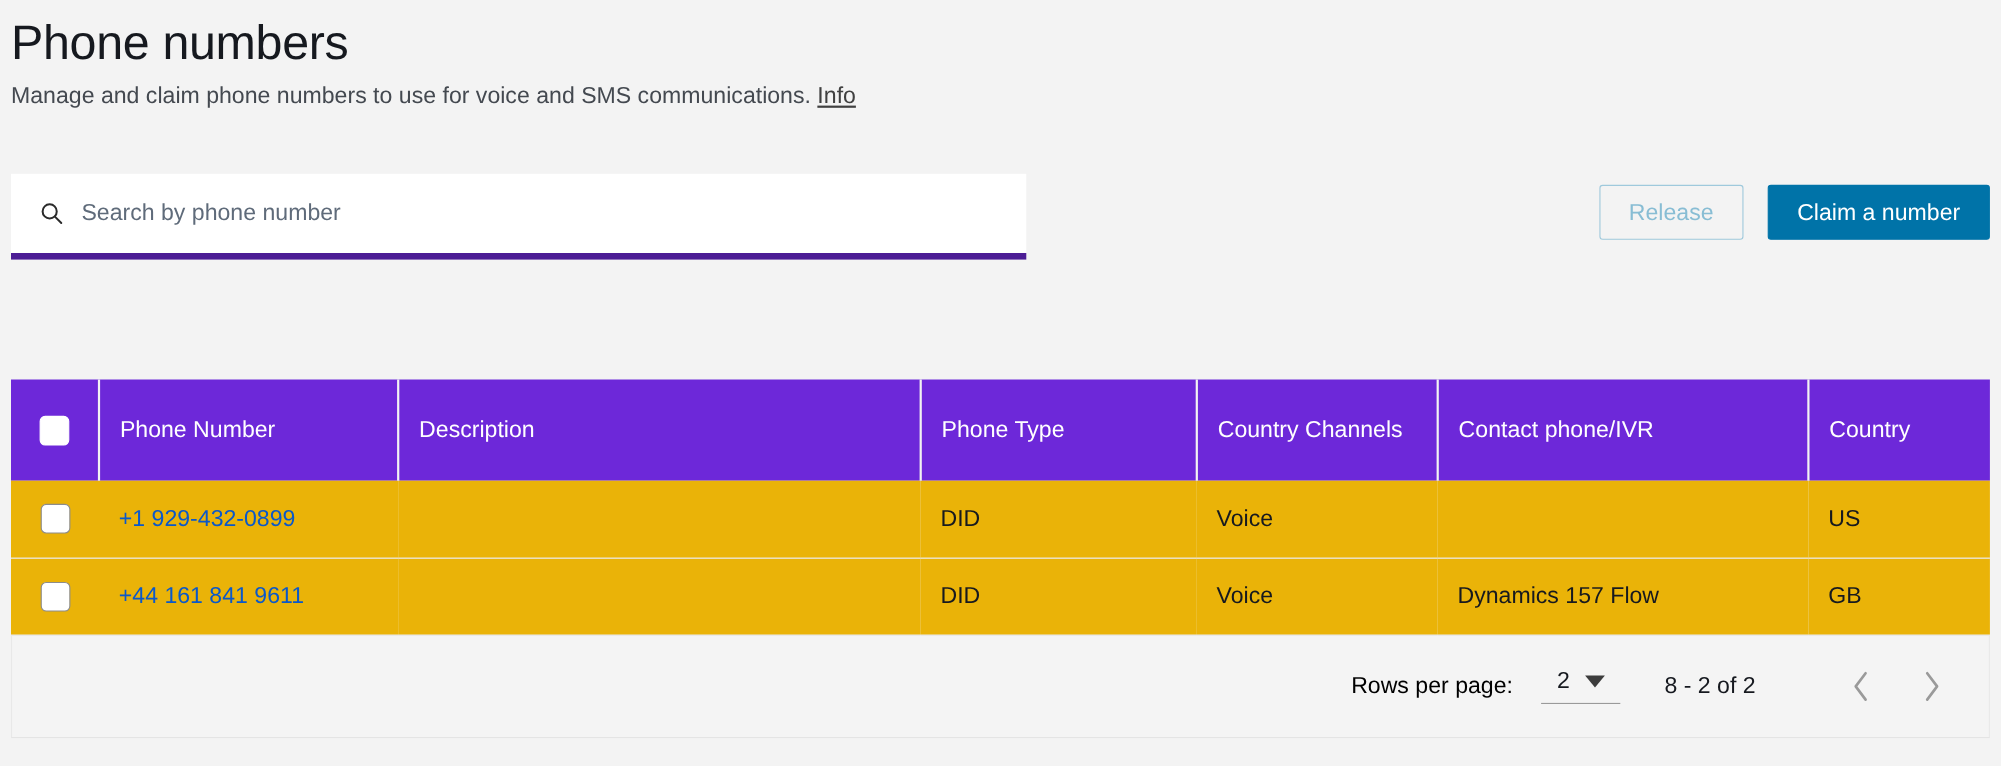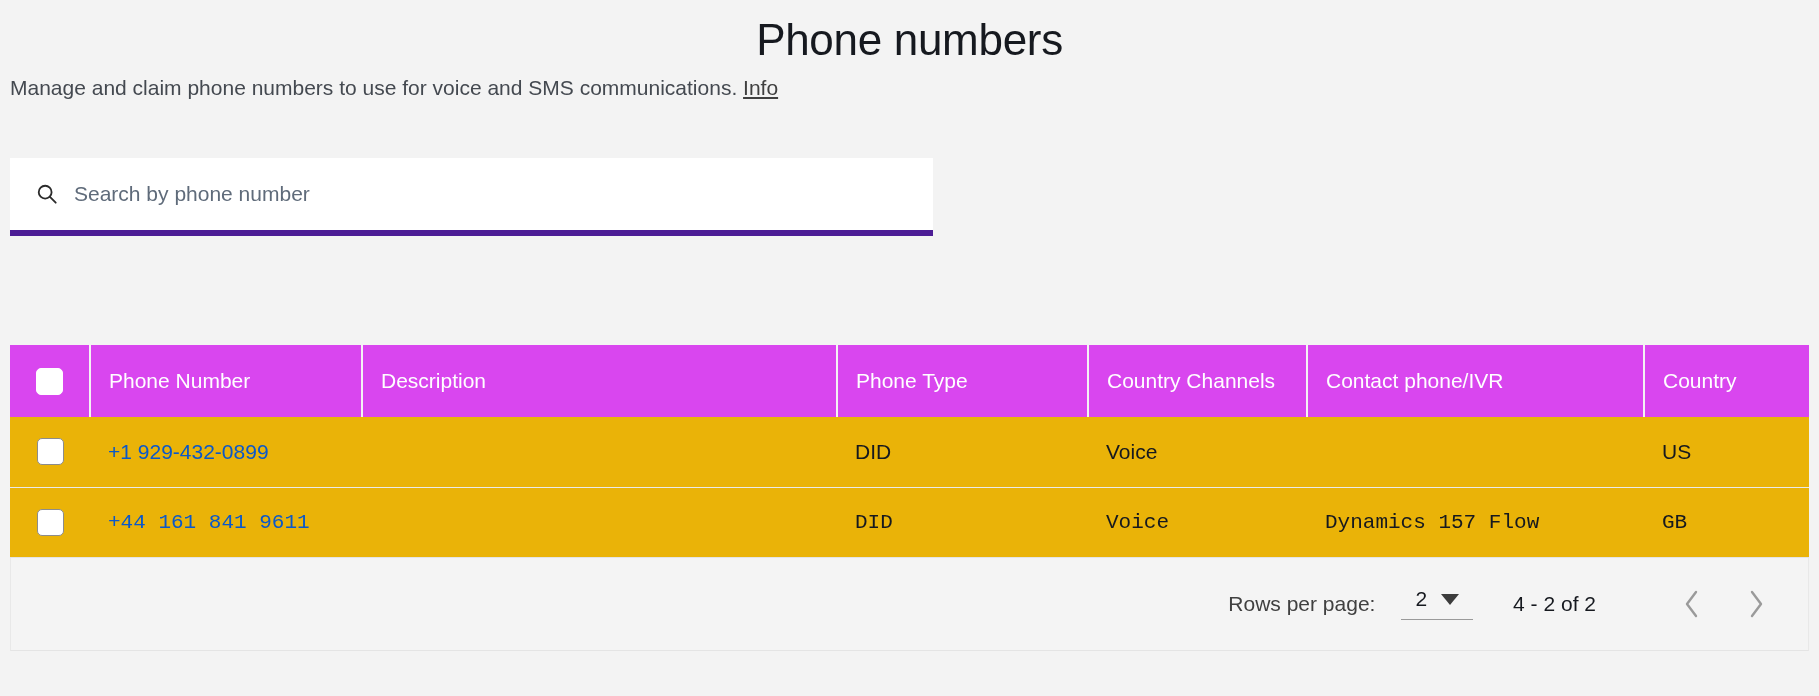--- a/index.html
+++ b/index.html
@@ -25,21 +25,20 @@
 
   
   .page-title {
     font-size: 44px;
     font-weight: 400;
     color: #16191f;
     letter-spacing: -0.3px;
     margin: 0;
     padding-top: 12px;
     line-height: 56px;
-    text-align: center;
   }
   .page-subtitle {
     font-size: 21px;
     color: #444950;
     line-height: 28px;
     margin-top: 6px;
   }
   .info-link {
     color: #404040;
     text-decoration: underline;
@@ -129,26 +128,26 @@
     top: 345px;
     left: 10px;
     width: 1799px;
   }
   table.data-table {
     width: 100%;
     border-collapse: collapse;
     table-layout: fixed;
   }
   table.data-table thead th {
-    background: #d946ef;
+    background: #6d28d9;
     color: #ffffff;
     font-size: 21px;
     font-weight: 400;
     text-align: left;
-    height: 72px;
+    height: 92px;
     padding: 0 0 0 18px;
     box-sizing: border-box;
     border-left: 2px solid #f3f3f3;
     vertical-align: middle;
     white-space: nowrap;
   }
   table.data-table thead th:first-child {
     border-left: none;
     padding-left: 0;
     text-align: center;
@@ -163,21 +162,20 @@
     border-bottom: 1px solid #eaeaea;
     vertical-align: middle;
     white-space: nowrap;
   }
   table.data-table tbody td:first-child {
     padding-left: 0;
     text-align: center;
   }
   table.data-table tbody tr:last-child td {
     border-bottom: 1px solid #e4e4e4;
-    font-family: Liberation Mono, monospace;
   }
 
   .col-check   { width: 80px;  }
   .col-number  { width: 272px; }
   .col-desc    { width: 475px; }
   .col-type    { width: 251px; }
   .col-chan    { width: 219px; }
   .col-flow    { width: 337px; }
   .col-country { width: 165px; }
 
@@ -214,21 +212,21 @@
     border-bottom: 1px solid #e4e4e4;
     height: 93px;
     display: flex;
     align-items: center;
     justify-content: flex-end;
     box-sizing: border-box;
     padding-right: 30px;
   }
   .rows-label {
     font-size: 21px;
-    color: #404040;
+    color: #000000;
     margin-right: 26px;
     text-align: right;
   }
   .rows-select {
     display: inline-flex;
     align-items: center;
     gap: 14px;
     border-bottom: 1px solid #9a9a9a;
     padding: 0 14px 8px 14px;
     margin-right: 40px;
@@ -283,20 +281,24 @@
   <div class="toolbar">
 
     <div class="search-box">
       <svg class="search-icon" viewBox="0 0 24 24" aria-hidden="true">
         <circle cx="10" cy="10" r="7" fill="none" stroke="#2b2b2b" stroke-width="2"></circle>
         <line x1="15.2" y1="15.2" x2="21.5" y2="21.5" stroke="#2b2b2b" stroke-width="2" stroke-linecap="round"></line>
       </svg>
       <input class="search-input" type="text" placeholder="Search by phone number" style="">
     </div>
 
+    <div class="actions">
+      <button class="btn btn-secondary">Release</button>
+      <button class="btn btn-primary">Claim a number</button>
+    </div>
 
   </div>
 
   <div class="table-wrap">
     <table class="data-table">
       <colgroup>
         <col class="col-check">
         <col class="col-number">
         <col class="col-desc">
         <col class="col-type">
@@ -348,21 +350,21 @@
     </table>
 
     <div class="table-footer">
       <span class="rows-label">Rows per page:</span>
 
       <div class="rows-select">
         <span class="rows-value">2</span>
         <span class="caret-down"></span>
       </div>
 
-      <span class="range-label">4 - 2  of 2</span>
+      <span class="range-label">8 - 2  of 2</span>
 
       <button class="pager-btn">
         <svg class="chev" width="20" height="30" viewBox="0 0 20 30" aria-hidden="true">
           <polyline points="14,3 5,15 14,27" fill="none" stroke="#9a9a9a" stroke-width="2.4" stroke-linecap="round" stroke-linejoin="round"></polyline>
         </svg>
       </button>
 
       <button class="pager-btn">
         <svg class="chev" width="20" height="30" viewBox="0 0 20 30" aria-hidden="true">
           <polyline points="6,3 15,15 6,27" fill="none" stroke="#9a9a9a" stroke-width="2.4" stroke-linecap="round" stroke-linejoin="round"></polyline>

